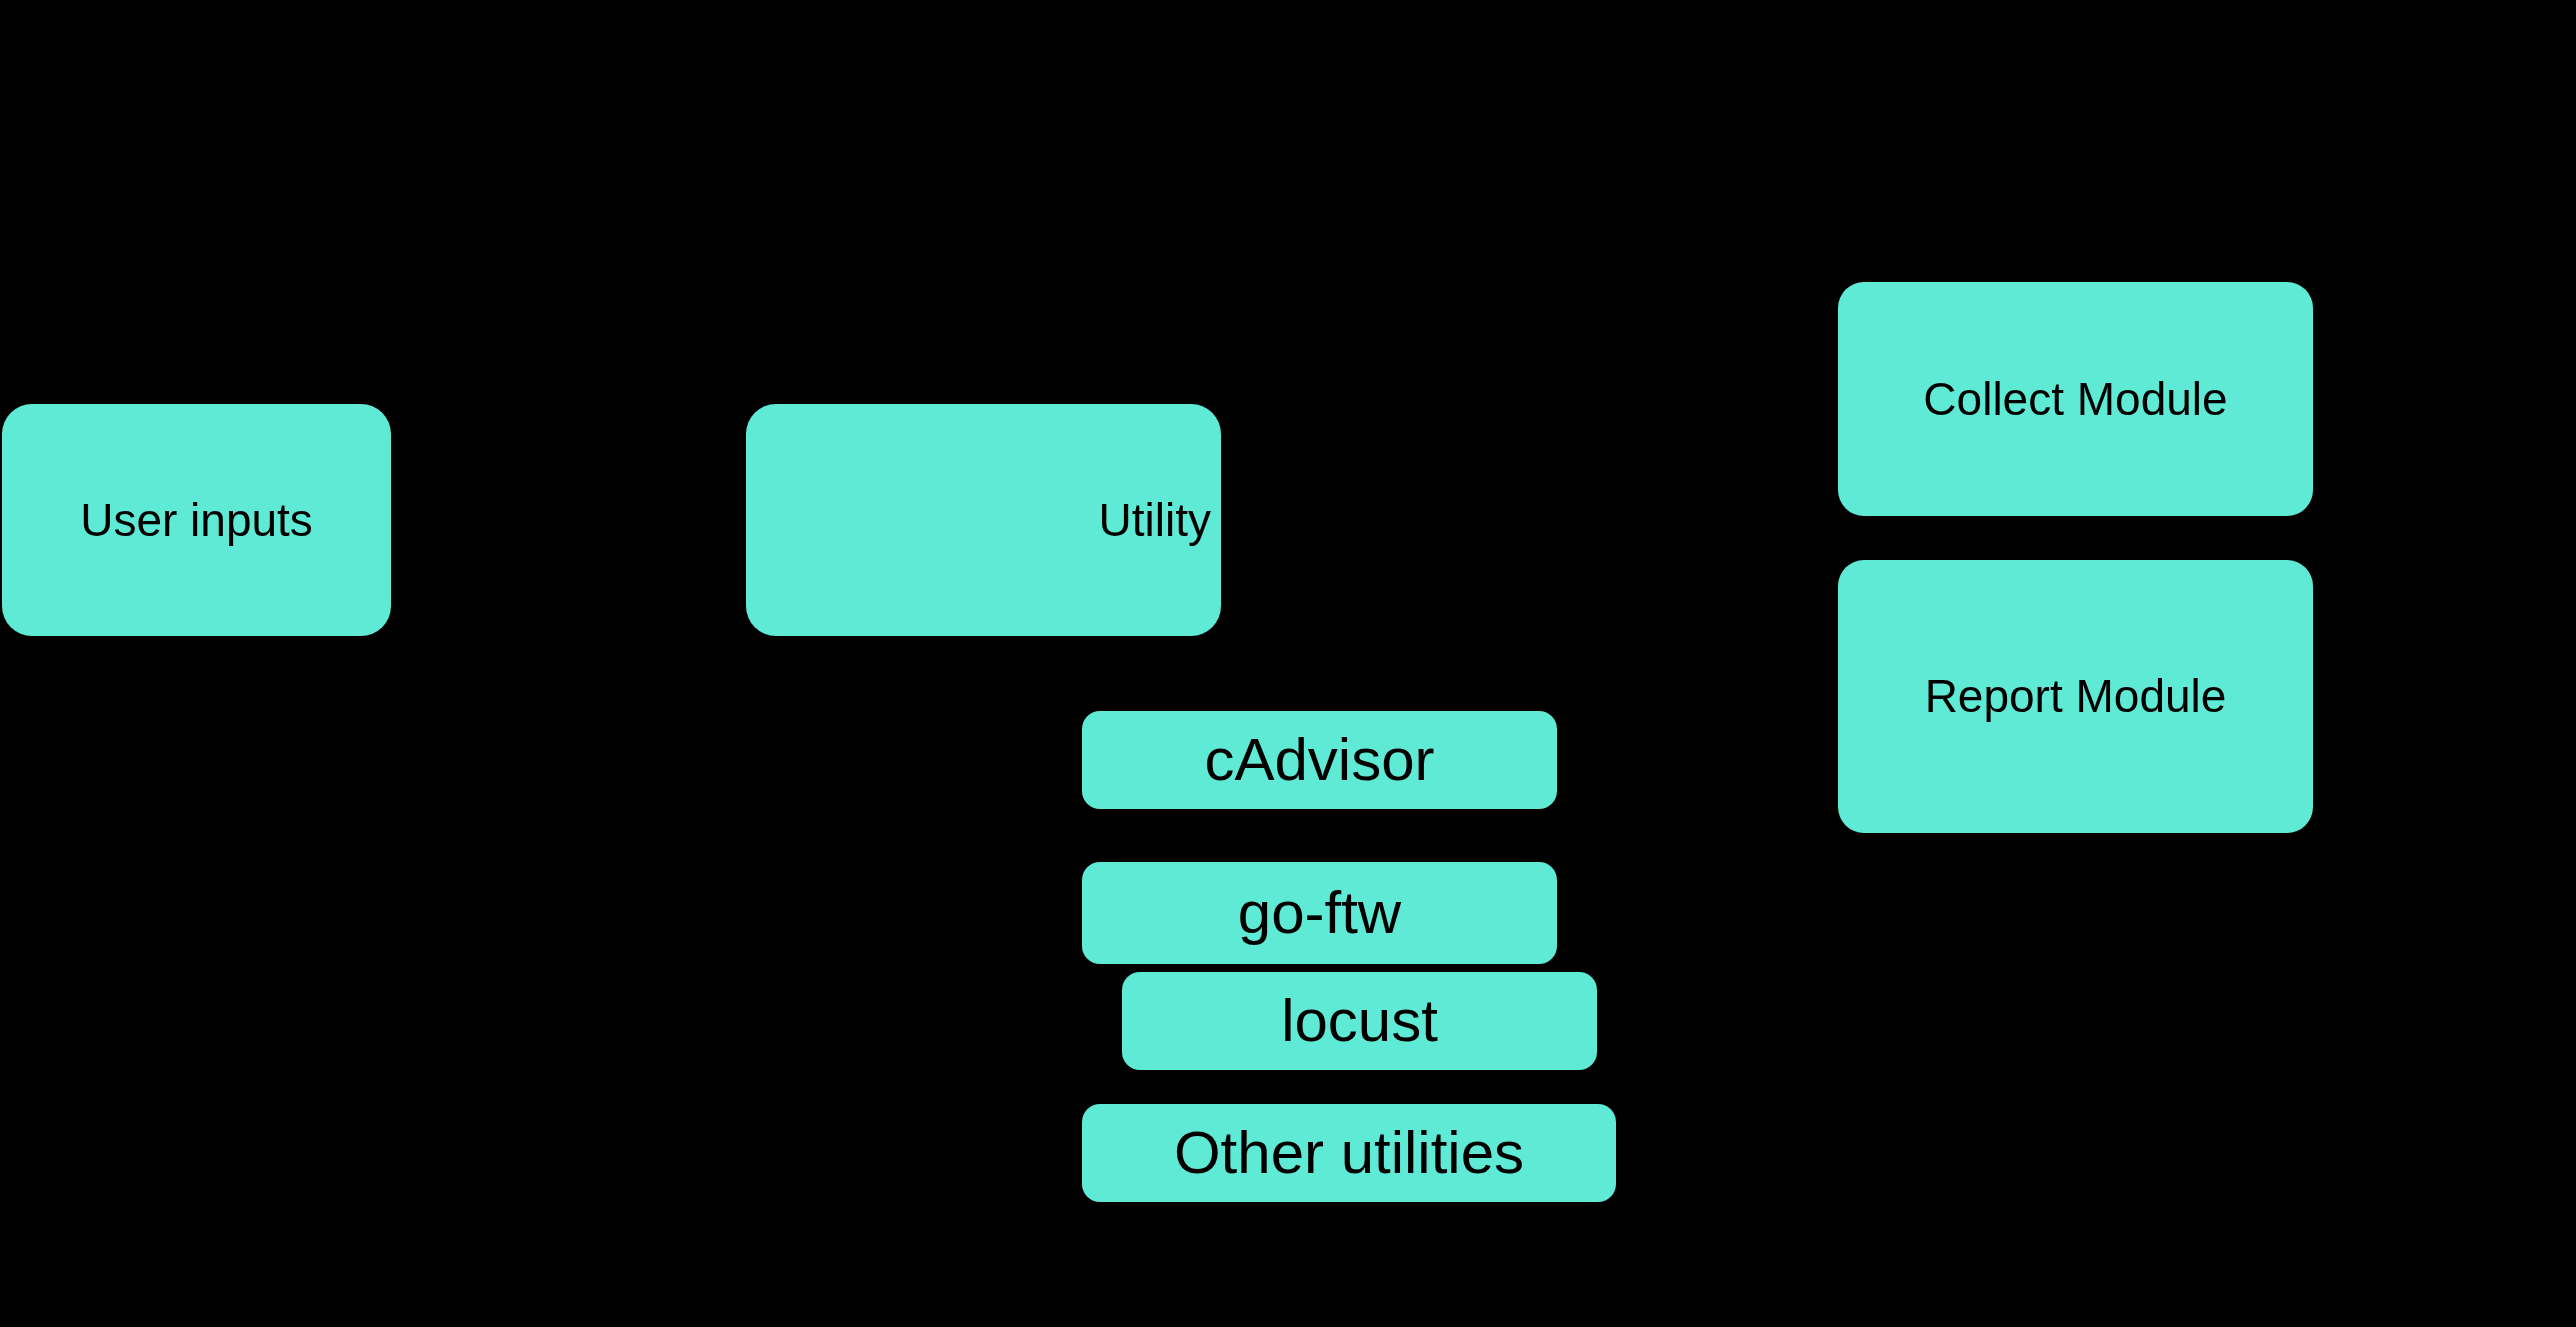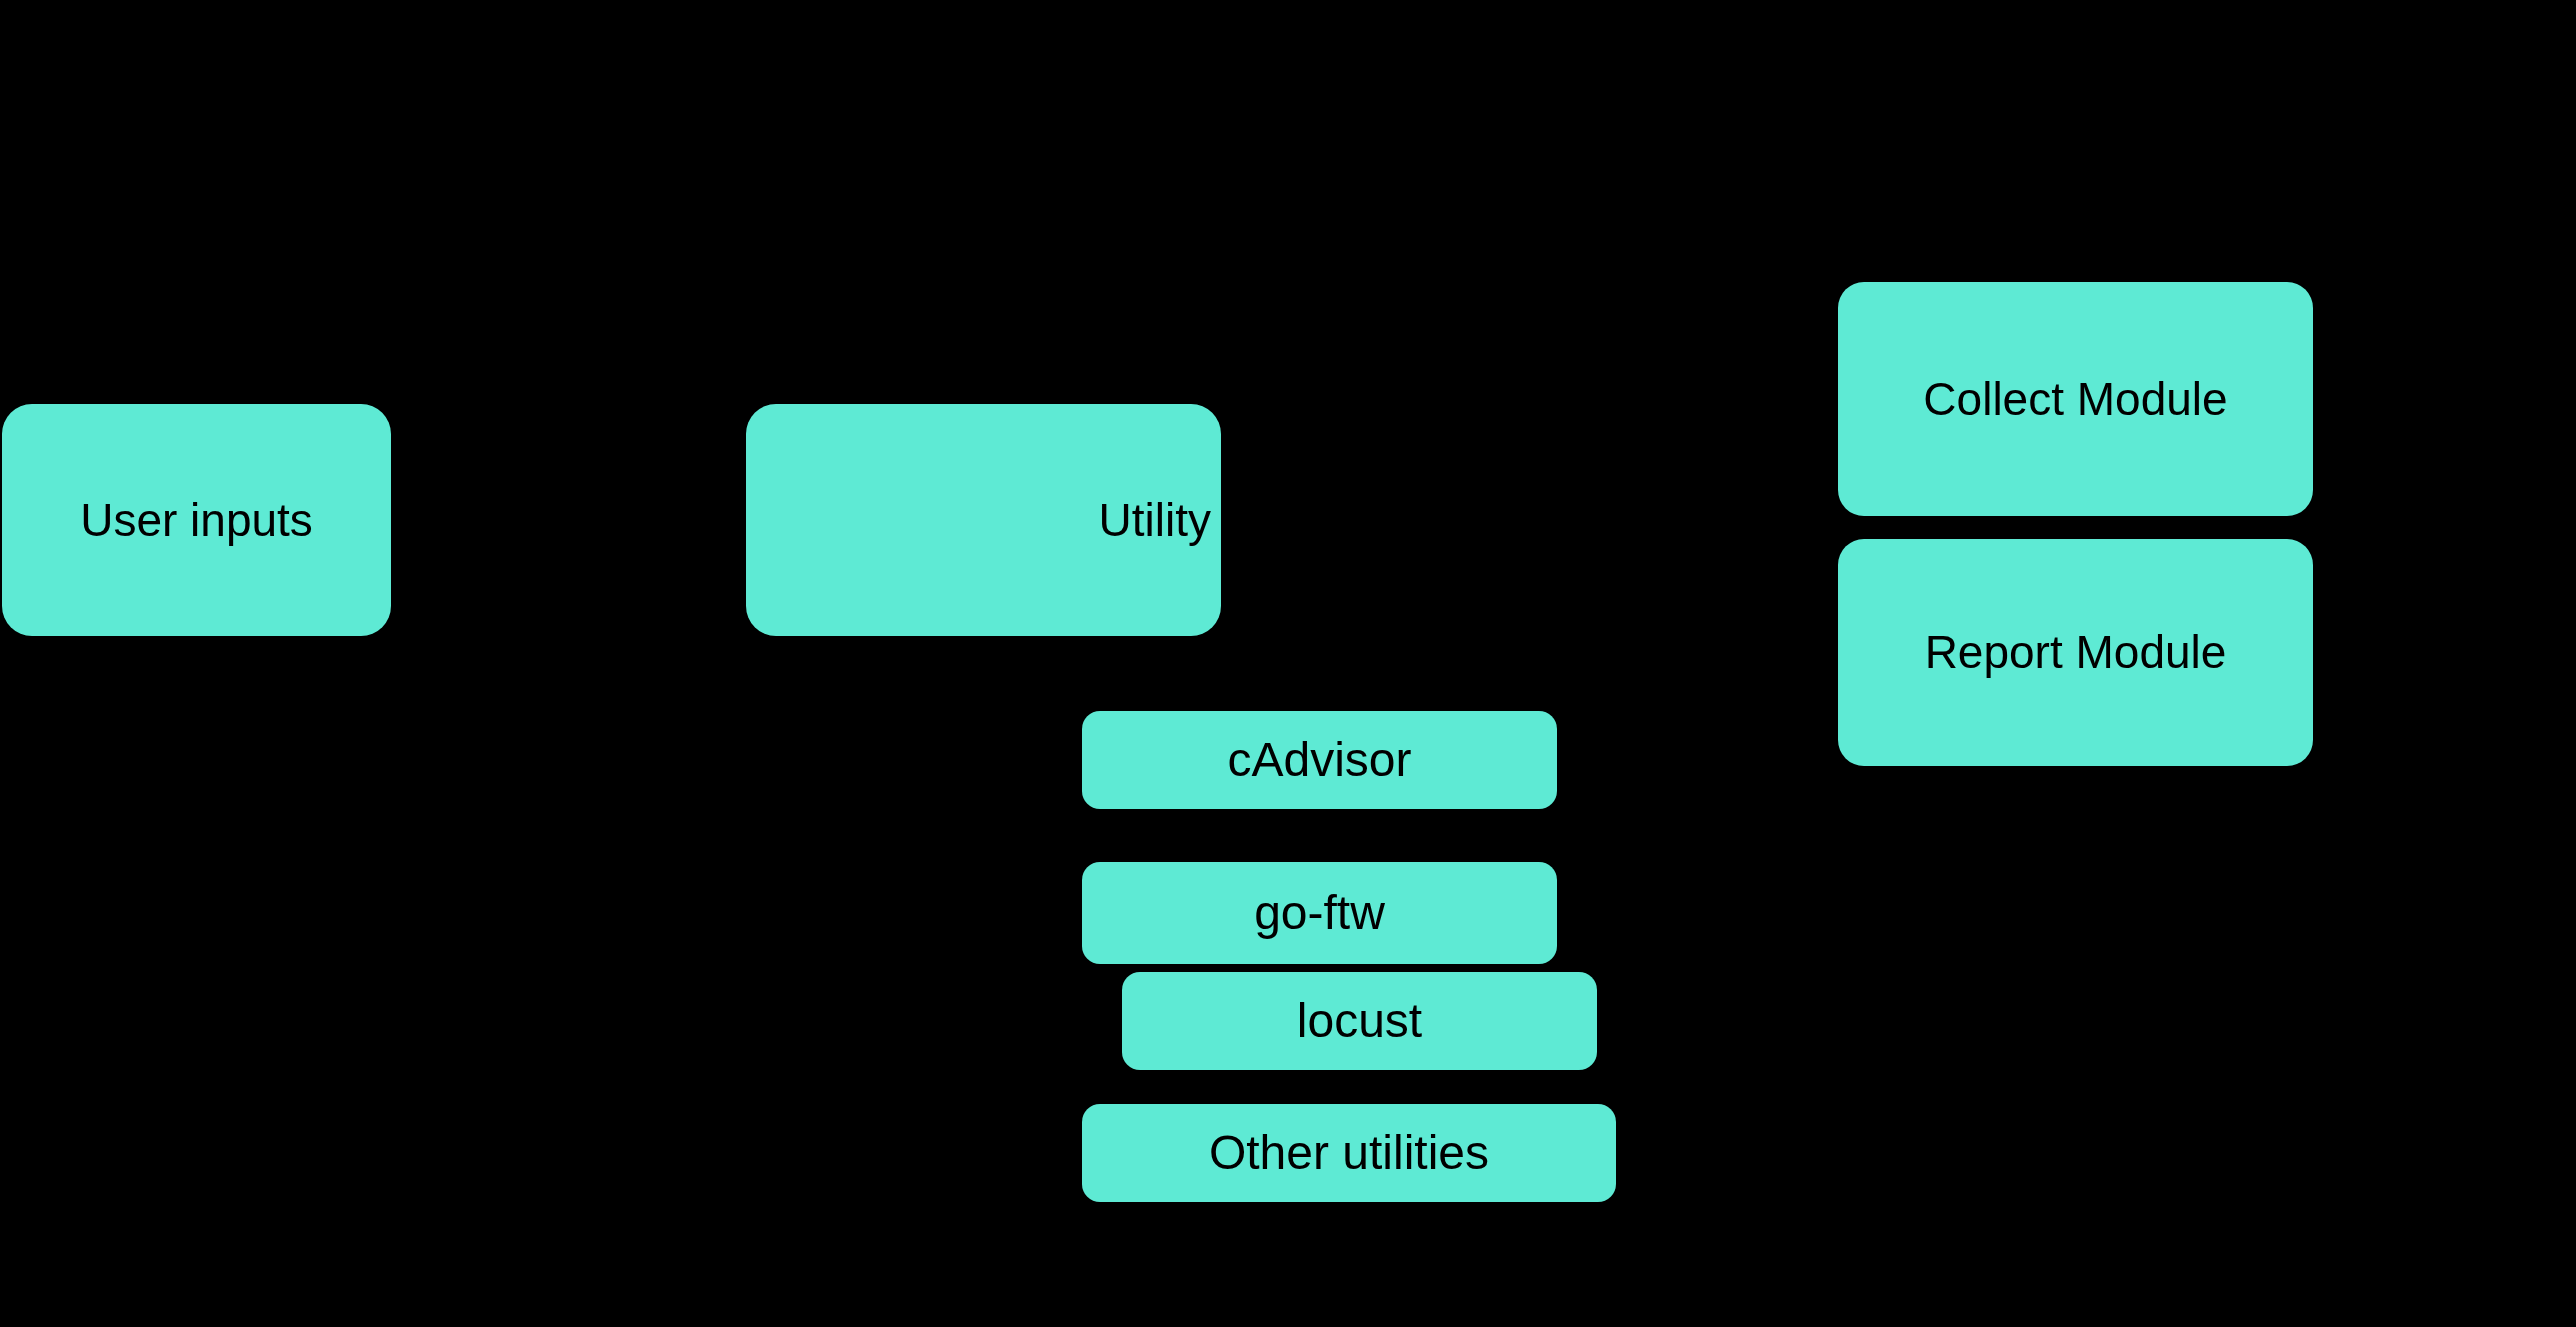--- a/index.html
+++ b/index.html
@@ -38,41 +38,41 @@
     font-size: 46px;
   }
   
   .node.module {
     border-radius: 26px;
     font-size: 46px;
   }
   
   .node.child {
     border-radius: 18px;
-    font-size: 48px;
+    font-size: 60px;
   }
 </style>
 </head>
 <body>
 
 <div id="canvas">
 
   <div class="node primary" style="left:2px; top:404px; width:389px; height:232px;">
     <span class="node-label">User inputs</span>
   </div>
 
   <div class="node primary" style="left:746px; top:404px; width:475px; height:232px;justify-content:flex-end;">
     <span class="node-label">Utility</span>
   </div>
 
   <div class="node module" style="left:1838px; top:282px; width:475px; height:234px;">
     <span class="node-label">Collect Module</span>
   </div>
 
-  <div class="node module" style="left:1838px; top:539px; width:475px; height:227px;">
+  <div class="node module" style="left:1838px; top:560px; width:475px; height:273px;">
     <span class="node-label">Report Module</span>
   </div>
 
   <div class="node child" style="left:1082px; top:711px; width:475px; height:98px;">
     <span class="node-label">cAdvisor</span>
   </div>
 
   <div class="node child" style="left:1082px; top:862px; width:475px; height:102px;">
     <span class="node-label">go-ftw</span>
   </div>

